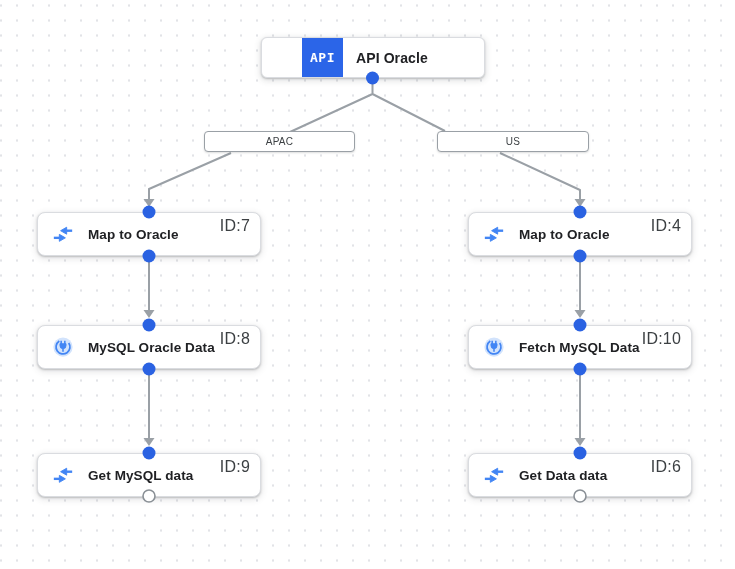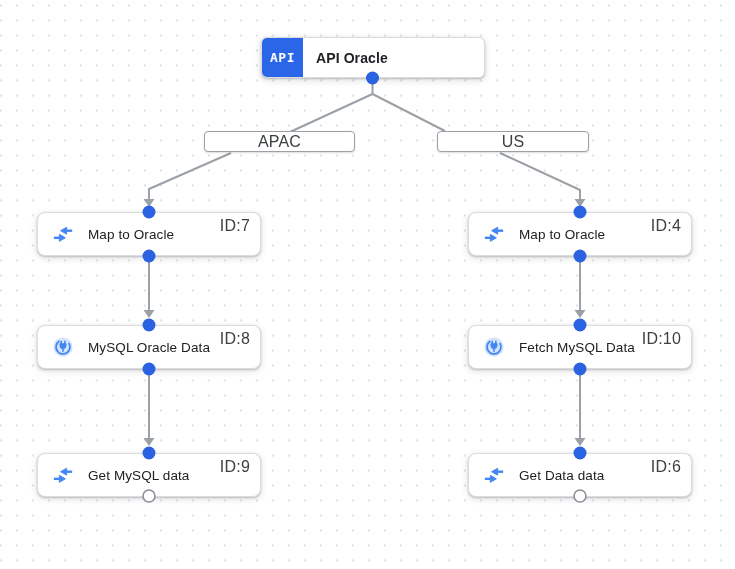--- a/index.html
+++ b/index.html
@@ -29,48 +29,49 @@
   .edge{stroke:var(--edge-gray);stroke-width:2;fill:none;stroke-linejoin:round;stroke-linecap:butt;}
   .arrowhead{fill:var(--edge-gray);stroke:none;}
   .port{fill:var(--accent-blue);}
   .port-end{fill:#ffffff;stroke:#8a9096;stroke-width:1.6;}
 
   .trigger{
     position:absolute;display:flex;align-items:stretch;
     background:#fff;border:1px solid var(--node-border);border-radius:6px;
     box-shadow:0 1px 2px rgba(60,64,67,.28), 0 2px 6px 1px rgba(60,64,67,.14);
     overflow:hidden;
+    padding-left:40px;
   }
   .trigger-badge{
     width:41px;display:flex;align-items:center;justify-content:center;
     background:var(--api-badge-blue);color:#fff;
     font-family:"DejaVu Sans Mono", monospace;font-weight:bold;font-size:13px;letter-spacing:.5px;
   }
   .trigger-label{
     display:flex;align-items:center;padding-left:13px;
     font-size:14px;font-weight:bold;color:var(--text-primary);letter-spacing:.1px;
   }
 
   .branch{
     position:absolute;height:21px;display:flex;align-items:center;justify-content:center;
     background:#fff;border:1px solid var(--branch-border);border-radius:4px;
     box-shadow:0 1px 2px rgba(60,64,67,.18);
-    font-size:16px;color:var(--text-secondary);letter-spacing:.2px;
+    font-size:10px;color:var(--text-secondary);letter-spacing:.2px;
   }
 
   .node{
     position:absolute;width:224px;height:44px;
     display:flex;align-items:center;padding-left:14px;
     background:#fff;border:1px solid var(--node-border);border-radius:8px;
     box-shadow:0 1px 2px rgba(60,64,67,.28), 0 2px 6px 1px rgba(60,64,67,.13);
   }
   .node .icon{width:22px;height:22px;flex:0 0 22px;display:flex;align-items:center;justify-content:center;}
   .node .icon svg{width:22px;height:22px;display:block;}
   .node .title{
-    margin-left:14px;font-size:13.5px;font-weight:normal;color:var(--text-primary);
+    margin-left:14px;font-size:13.5px;font-weight:bold;color:var(--text-primary);
     letter-spacing:.1px;white-space:nowrap;
   }
   .node .nid{
     position:absolute;top:4px;right:10px;
     font-size:16px;color:var(--text-secondary);letter-spacing:.2px;
   }
   .map-arrow{fill:var(--icon-blue);stroke:var(--icon-blue);}
   .conn-ring{stroke:var(--icon-blue);fill:none;}
   .conn-bg{fill:var(--icon-bg);}
   .conn-plug{fill:var(--icon-blue);stroke:var(--icon-blue);}

